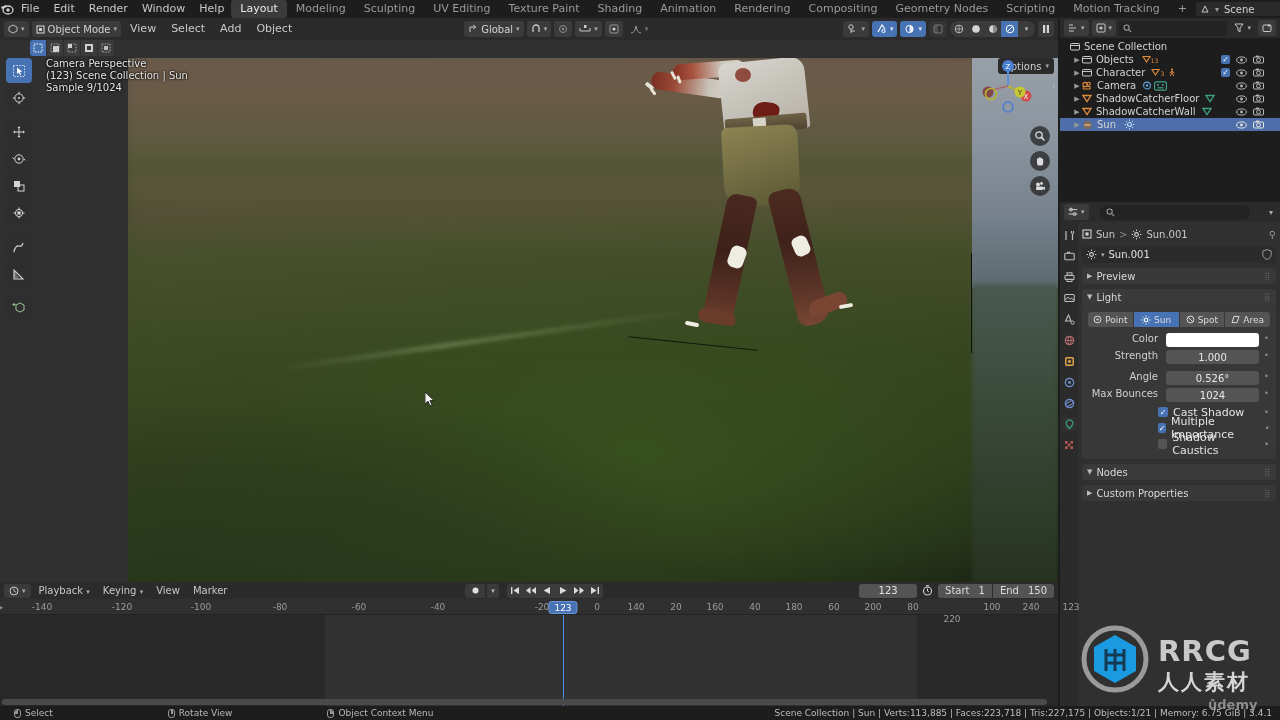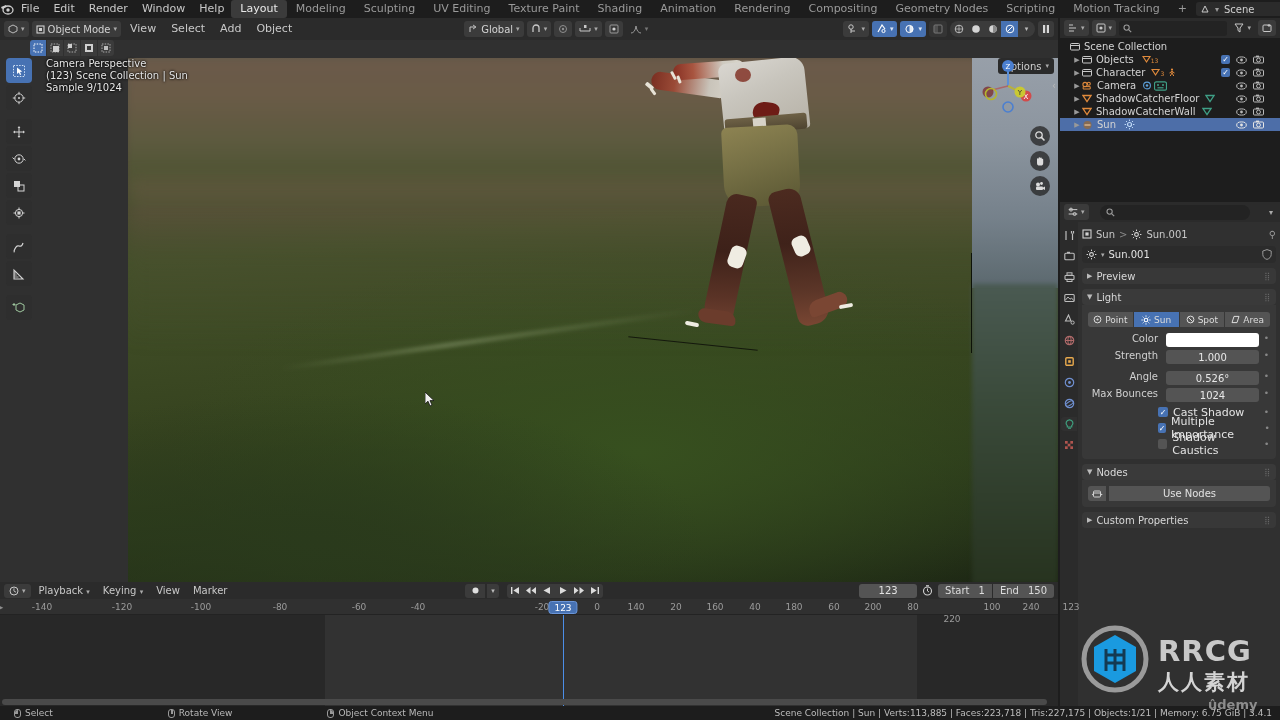--- a/index.html
+++ b/index.html
@@ -1158,33 +1158,20 @@
           <span>Shadow Caustics</span>
           <span class="dot" style="margin-left:auto">•</span>
         </div>
       </div>
 
       <div class="panel-head open">
         <span style="font-size:7px;color:#bbb">▼</span>
         <span>Nodes</span>
         <span class="grip">⣿</span>
       </div>
-      <div class="panel-body">
-        <div class="use-nodes-row">
-          <div class="nodes-icon">
-            <svg width="11" height="10" viewBox="0 0 11 10">
-                <rect x="1.5" y="2" width="7" height="6" rx="1" fill="none" stroke="#d0d0d0" stroke-width="1"></rect>
-                <path d="M1.5 4 H8.5" stroke="#d0d0d0" stroke-width="1"></path>
-                <circle cx="0.8" cy="5.5" r="0.8" fill="#d0d0d0"></circle>
-                <circle cx="9.6" cy="5.5" r="0.8" fill="#d0d0d0"></circle>
-              </svg>
-          </div>
-          <div class="use-nodes">Use Nodes</div>
-        </div>
-      </div>
 
       <div class="panel-head">
         <span style="font-size:7px;color:#bbb">▶</span>
         <span>Custom Properties</span>
         <span class="grip">⣿</span>
       </div>
     </div>
   </div>
 
   <div class="timeline">
@@ -1267,21 +1254,21 @@
         </div>
       </div>
     </div>
 
     <div class="tl-ruler">
       <span class="tick" style="left:42px">-140</span>
       <span class="tick" style="left:122px">-120</span>
       <span class="tick" style="left:201px">-100</span>
       <span class="tick" style="left:280px">-80</span>
       <span class="tick" style="left:359px">-60</span>
-      <span class="tick" style="left:418px">-40</span>
+      <span class="tick" style="left:438px">-40</span>
       <span class="tick" style="left:542px">-20</span>
       <span class="tick" style="left:597px">0</span>
       <span class="tick" style="left:676px">20</span>
       <span class="tick" style="left:755px">40</span>
       <span class="tick" style="left:834px">60</span>
       <span class="tick" style="left:913px">80</span>
       <span class="tick" style="left:992px">100</span>
       <span class="tick" style="left:1071px">123</span>
     </div>
     <div class="tl-canvas">

